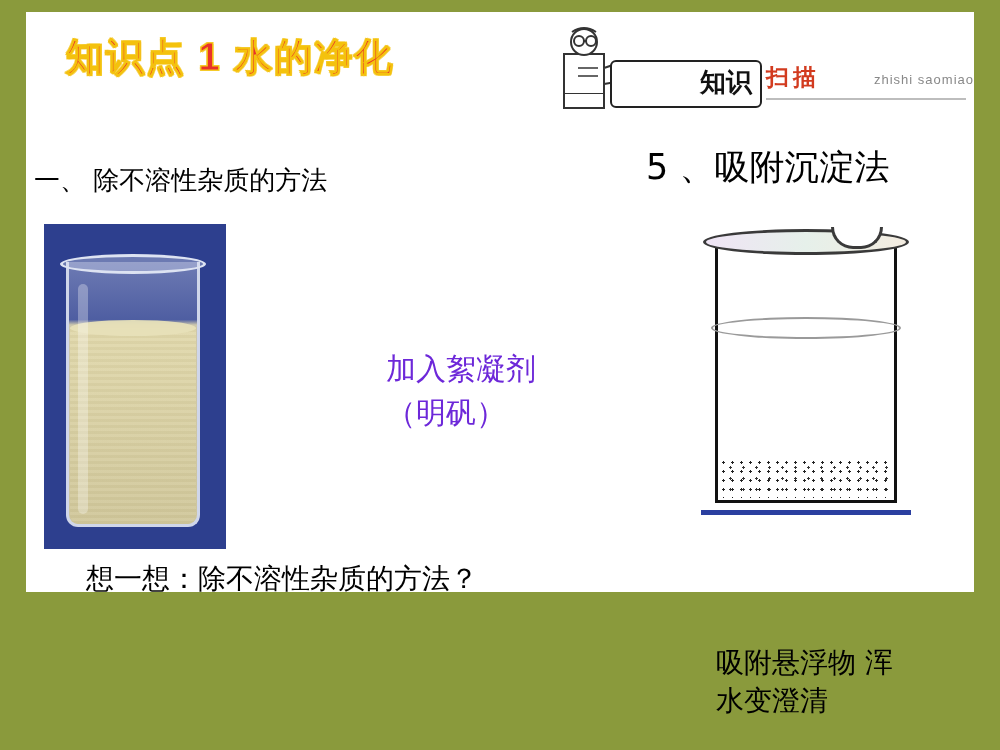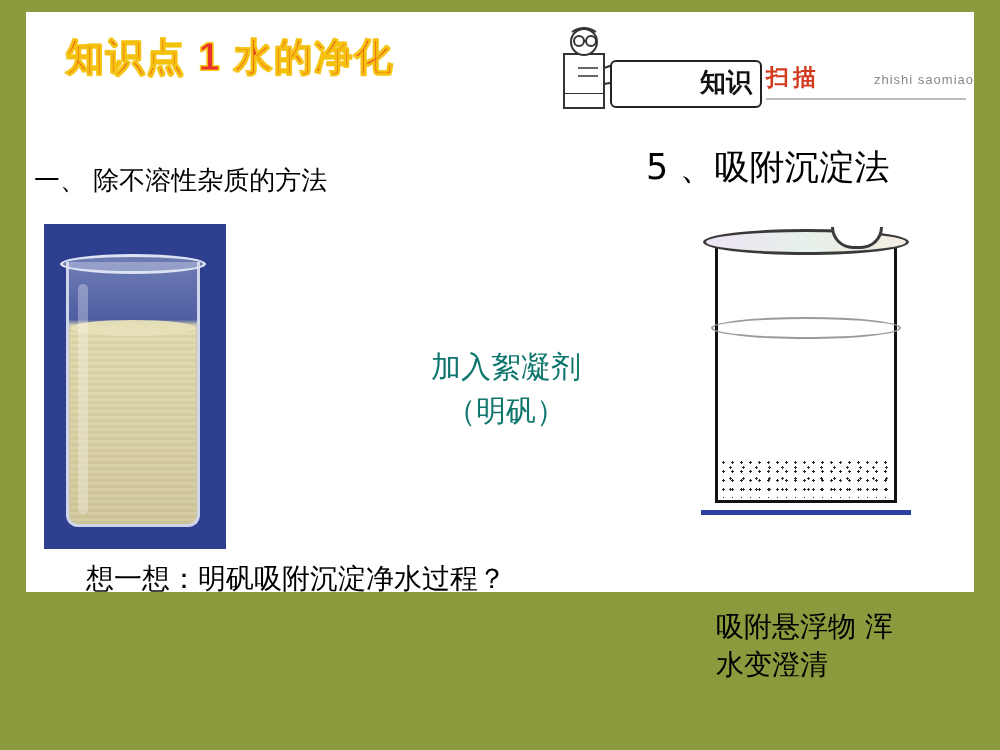--- a/index.html
+++ b/index.html
@@ -149,25 +149,25 @@
     left:34px; top:60px;
     width:10px;height:230px;
     background:rgba(255,255,255,.30);
     border-radius:6px;
   }
   
   .center-text{
     position:absolute;
     left:360px; top:335px;
     width:240px;
-    text-align:center;
+    text-align:left;
     font-size:30px;
     line-height:44px;
-    color:#0f766e;
-    font-family:Liberation Mono, monospace;
+    color:#6d28d9;
+    font-family:Liberation Sans, sans-serif;
   }
   
   .draw{
     position:absolute;
     left:655px; top:205px;
     width:250px; height:310px;
   }
   .draw .wall-l,.draw .wall-r{
     position:absolute;
     top:24px;
@@ -237,21 +237,21 @@
   .cap-bottom-left{
     position:absolute;
     left:58px; top:652px;
     font-size:38px;
     color:#000;
     white-space:nowrap;
     font-family:"DejaVu Sans", sans-serif;
   }
   .cap-right{
     position:absolute;
-    left:690px; top:596px;
+    left:690px; top:632px;
     width:270px;
     font-size:28px;
     line-height:38px;
     color:#000;
     font-family:"DejaVu Sans", sans-serif;
   }
   
   .person svg{display:block;}
 </style>
 </head>
@@ -303,19 +303,19 @@
     <div class="wall-l"></div>
     <div class="wall-r"></div>
     <div class="bottom"></div>
     <div class="rim"></div>
     <div class="spout"></div>
     <div class="water-line"></div>
     <div class="sediment"></div>
     <div class="base"></div>
   </div>
 
-  <div class="cap-think">想一想：明矾吸附沉淀净水过程？</div>
+  <div class="cap-think">想一想：除不溶性杂质的方法？</div>
   <div class="cap-right">
     <div>吸附悬浮物  浑</div>
     <div>水变澄清</div>
   </div>
 
 </div>
 
 </body></html>

